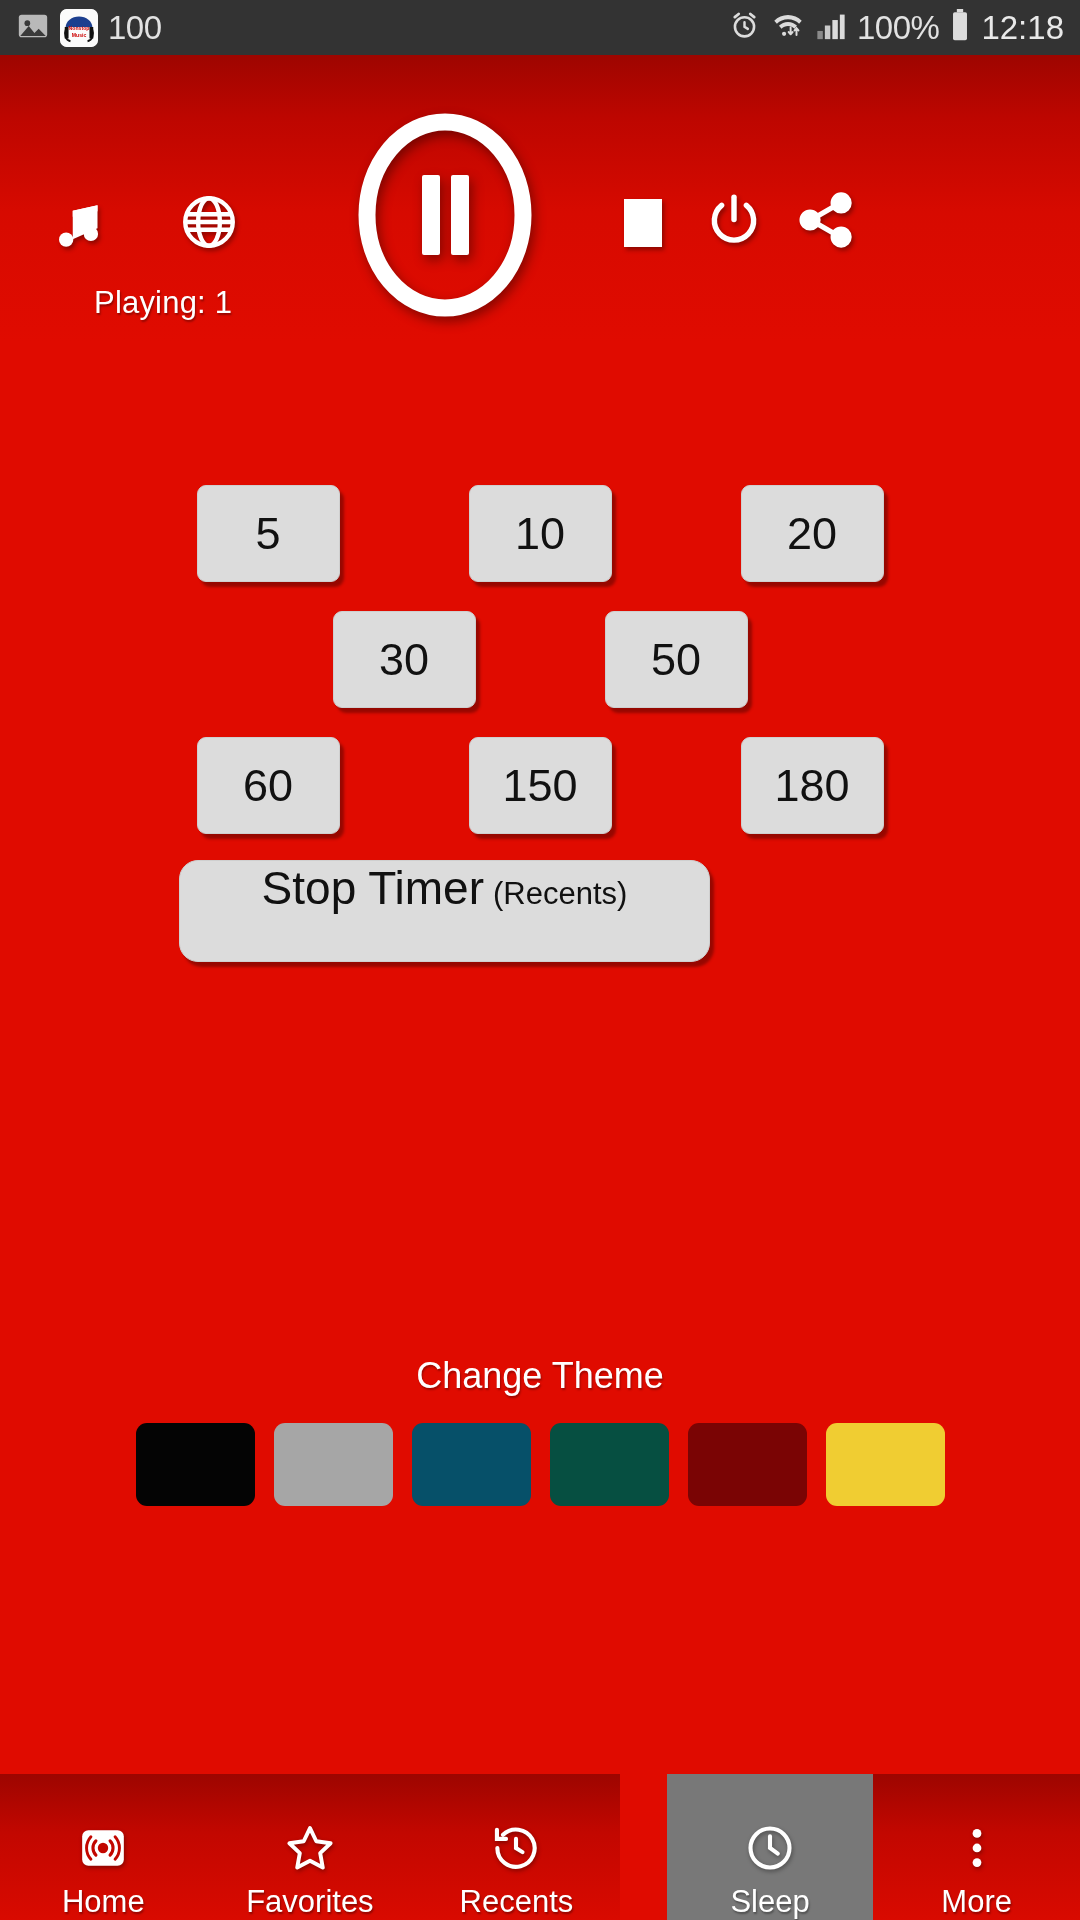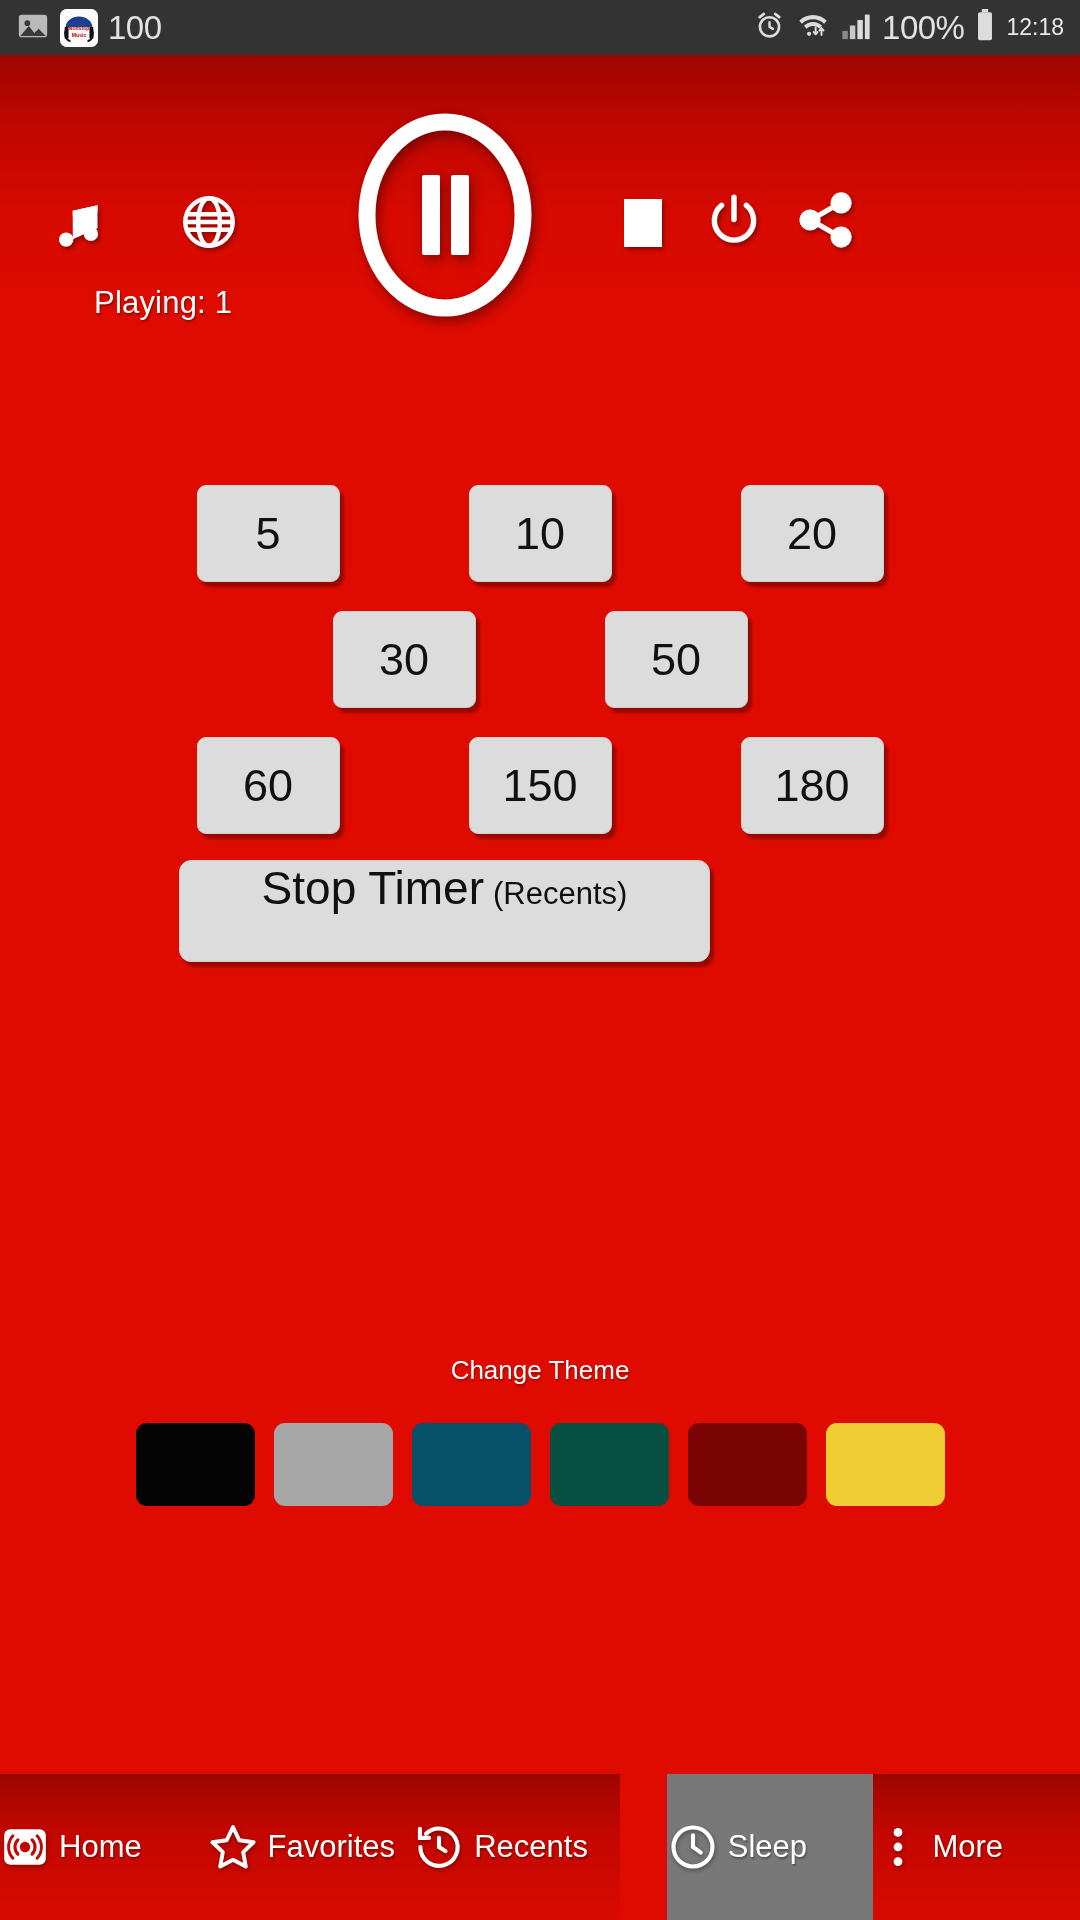--- a/index.html
+++ b/index.html
@@ -12,21 +12,21 @@
 
   
   .statusbar {
     position:absolute; top:0; left:0; width:1080px; height:55px;
     background:#333333; display:flex; align-items:center;
     padding:18px 16px; color:#dcdcdc;
   }
   .sb-left { display:flex; align-items:center; gap:10px; }
   .sb-right { margin-left:auto; display:flex; align-items:center; gap:11px; }
   .sb-text { font-size:33px; letter-spacing:-0.5px; color:#e2e2e2; }
-  .sb-time { font-size:23px; color:#e9e9e9;text-align:right; }
+  .sb-time { font-size:33px; color:#e9e9e9;text-align:right; }
   .appicon {
     width:38px; height:38px; background:#f2f2f2; border-radius:7px;
     display:flex; align-items:center; justify-content:center;
     overflow:hidden; position:relative;
   }
 
   
   .header {
     position:absolute; top:55px; left:0; width:1080px; height:287px;
     background:linear-gradient(180deg,#9e0500 0%,#bd0600 22%,#d70a00 55%,#e00b00 100%);
@@ -75,46 +75,46 @@
     width:143px; height:97px; background:#dcdcdc;
     border-radius:9px; border:1px solid #cfcfcf;
     display:flex; align-items:center; justify-content:center;
     font-size:45px; color:#111111;
     box-shadow:4px 5px 3px rgba(0,0,0,.33);
   }
 
   .stop-timer {
     position:absolute; top:516px; left:179px;
     width:531px; height:102px; background:#dcdcdc;
-    border-radius:12px; border:1px solid #cfcfcf;
+    border-radius:19px; border:1px solid #cfcfcf;
     display:flex; align-items:baseline; justify-content:center; gap:9px;
     box-shadow:4px 5px 3px rgba(0,0,0,.33);
   }
   .st-main { font-size:46px; color:#111111; }
   .st-sub  { font-size:31px; color:#111111; }
 
   .theme-label {
     position:absolute; top:1011px; left:0; width:1080px;
-    text-align:center; font-size:26px; color:#ffffff;
+    text-align:center; font-size:36px; color:#ffffff;
     text-shadow:1px 2px 2px rgba(0,0,0,.3);
   }
   .swatches {
     position:absolute; top:1079px; left:0; width:1080px;
     display:flex; justify-content:center; gap:19px;
   }
   .swatch { width:119px; height:83px; border-radius:11px; }
 
   
   .navbar {
     position:absolute; bottom:0; left:0; width:1080px; height:146px;
     display:flex;
   }
   .navitem {
-    flex:1; display:flex; flex-direction:row;
-    align-items:center; justify-content:flex-start; gap:9px;
+    flex:1; display:flex; flex-direction:column;
+    align-items:center; justify-content:flex-end; gap:9px;
     background:linear-gradient(180deg,#9d0500 0%,#c20700 40%,#d90a00 100%);
   }
   .navitem.active { background:#787878;margin-left:47px; }
   .nav-label {
     font-size:31px; color:#ffffff;
     text-shadow:1px 2px 2px rgba(0,0,0,.35);
   }
   .nav-ic { filter:drop-shadow(1px 2px 2px rgba(0,0,0,.35)); height:54px; display:flex; align-items:center; }
 </style>
 </head>

